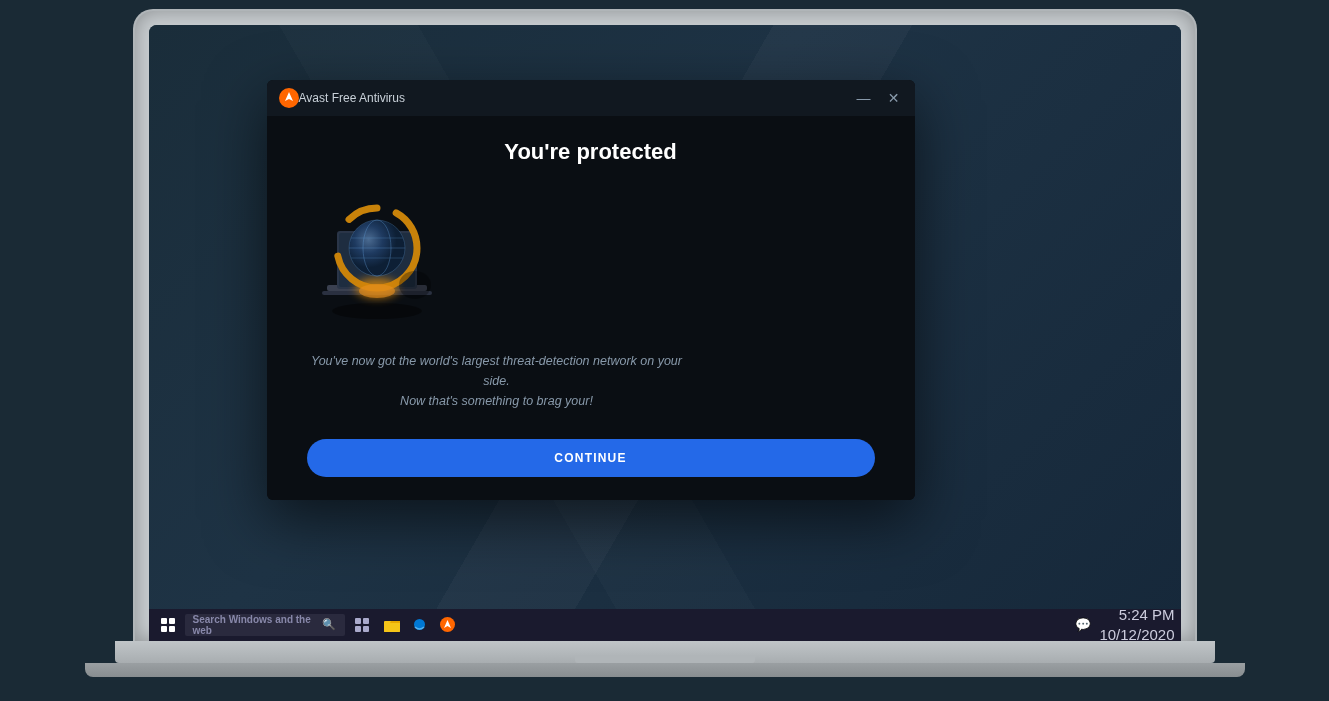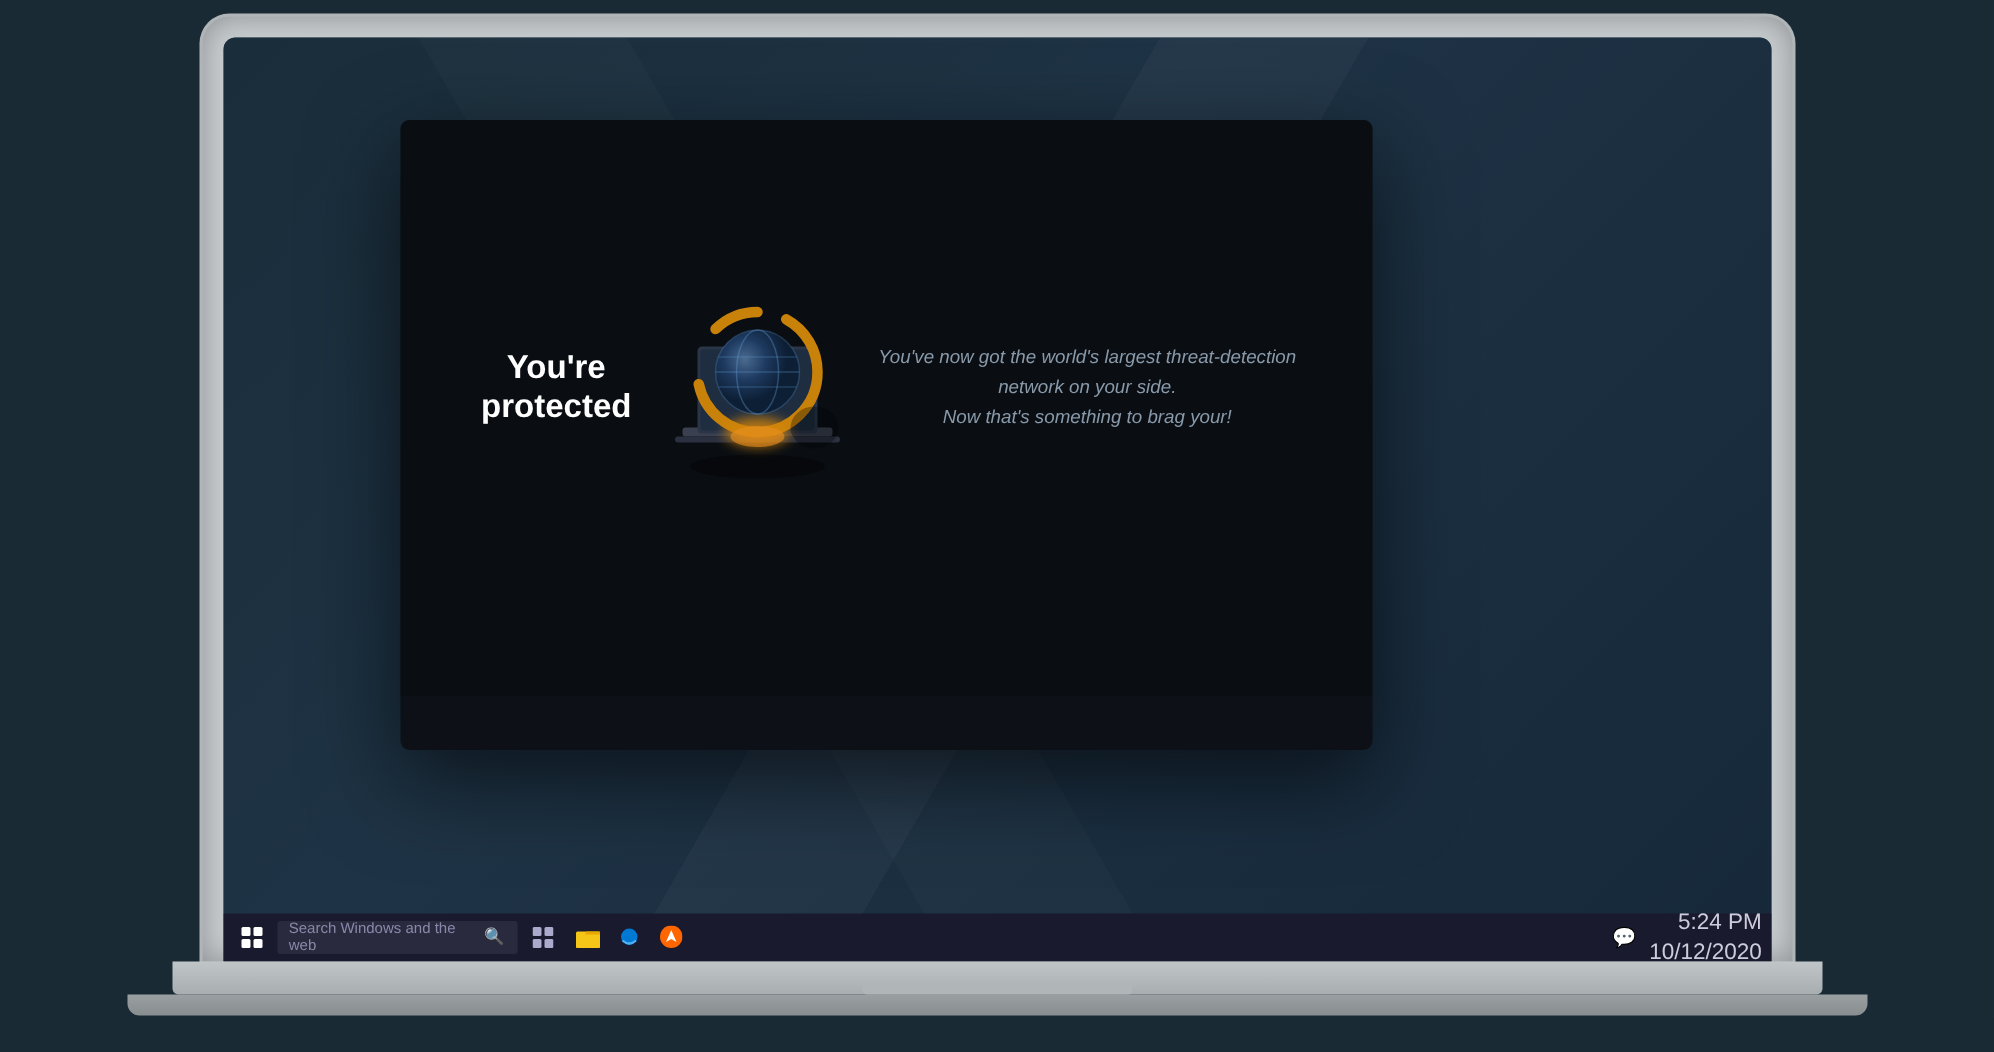--- a/index.html
+++ b/index.html
@@ -110,21 +110,21 @@
       width: 18px;
       height: 18px;
     }
 
     
     .app-content {
       width: 100%;
       height: calc(100% - 36px);
       background: #0a0e13;
       display: flex;
-      align-items: center;
+      flex-direction: column;
       justify-content: center;
       padding: 30px 40px;
     }
 
     .app-title {
       color: #ffffff;
       font-size: 22px;
       font-weight: 700;
       margin-bottom: 28px;
       text-align: center;
@@ -209,20 +209,21 @@
       height: 22px;
       padding: 0 8px;
       gap: 6px;
       flex: 0 0 160px;
       margin-right: 4px;
     }
 
     .taskbar-search-text {
       color: #8888aa;
       font-size: 10px;
+      font-weight: bold;
     }
 
     .taskbar-search-icon {
       color: #8888aa;
       font-size: 11px;
     }
 
     .taskbar-center-icons {
       display: flex;
       align-items: center;
@@ -301,20 +302,36 @@
 </head>
 <body>
 
 <div class="laptop">
   <div class="laptop-screen-bezel">
     <div class="laptop-screen">
       <div class="desktop-bg">
 
         <div class="app-window">
 
+          <div class="title-bar">
+
+            <svg class="avast-logo-svg" viewBox="0 0 20 20">
+              <circle cx="10" cy="10" r="10" fill="#FF6600"></circle>
+              <path d="M10 4 L14 13 L10 11 L6 13 Z" fill="white"></path>
+            </svg>
+            <span class="title-bar-title">Avast Free Antivirus</span>
+            <div class="title-bar-controls">
+              <div class="title-bar-btn">
+                <span>—</span>
+              </div>
+              <div class="title-bar-btn">
+                <span>✕</span>
+              </div>
+            </div>
+          </div>
 
           <div class="app-content">
             <div class="app-title">You're protected</div>
 
             <div class="shield-illustration">
               <svg class="protection-svg" viewBox="0 0 140 130">
 
                 <ellipse cx="70" cy="118" rx="45" ry="8" fill="rgba(0,0,0,0.4)"></ellipse>
 
                 <rect x="20" y="92" width="100" height="6" rx="2" fill="#3a4050"></rect>
@@ -346,20 +363,21 @@
                   </radialGradient>
                 </defs>
               </svg>
             </div>
 
             <div class="app-description">
               <span>You've now got the world's largest threat-detection network on your side.</span><br>
               <span>Now that's something to brag your!</span>
             </div>
 
+            <button class="continue-btn">CONTINUE</button>
           </div>
         </div>
 
         <div class="taskbar">
 
           <div class="taskbar-start">
             <div class="windows-icon">
               <div class="windows-icon-square"></div>
               <div class="windows-icon-square"></div>
               <div class="windows-icon-square"></div>

